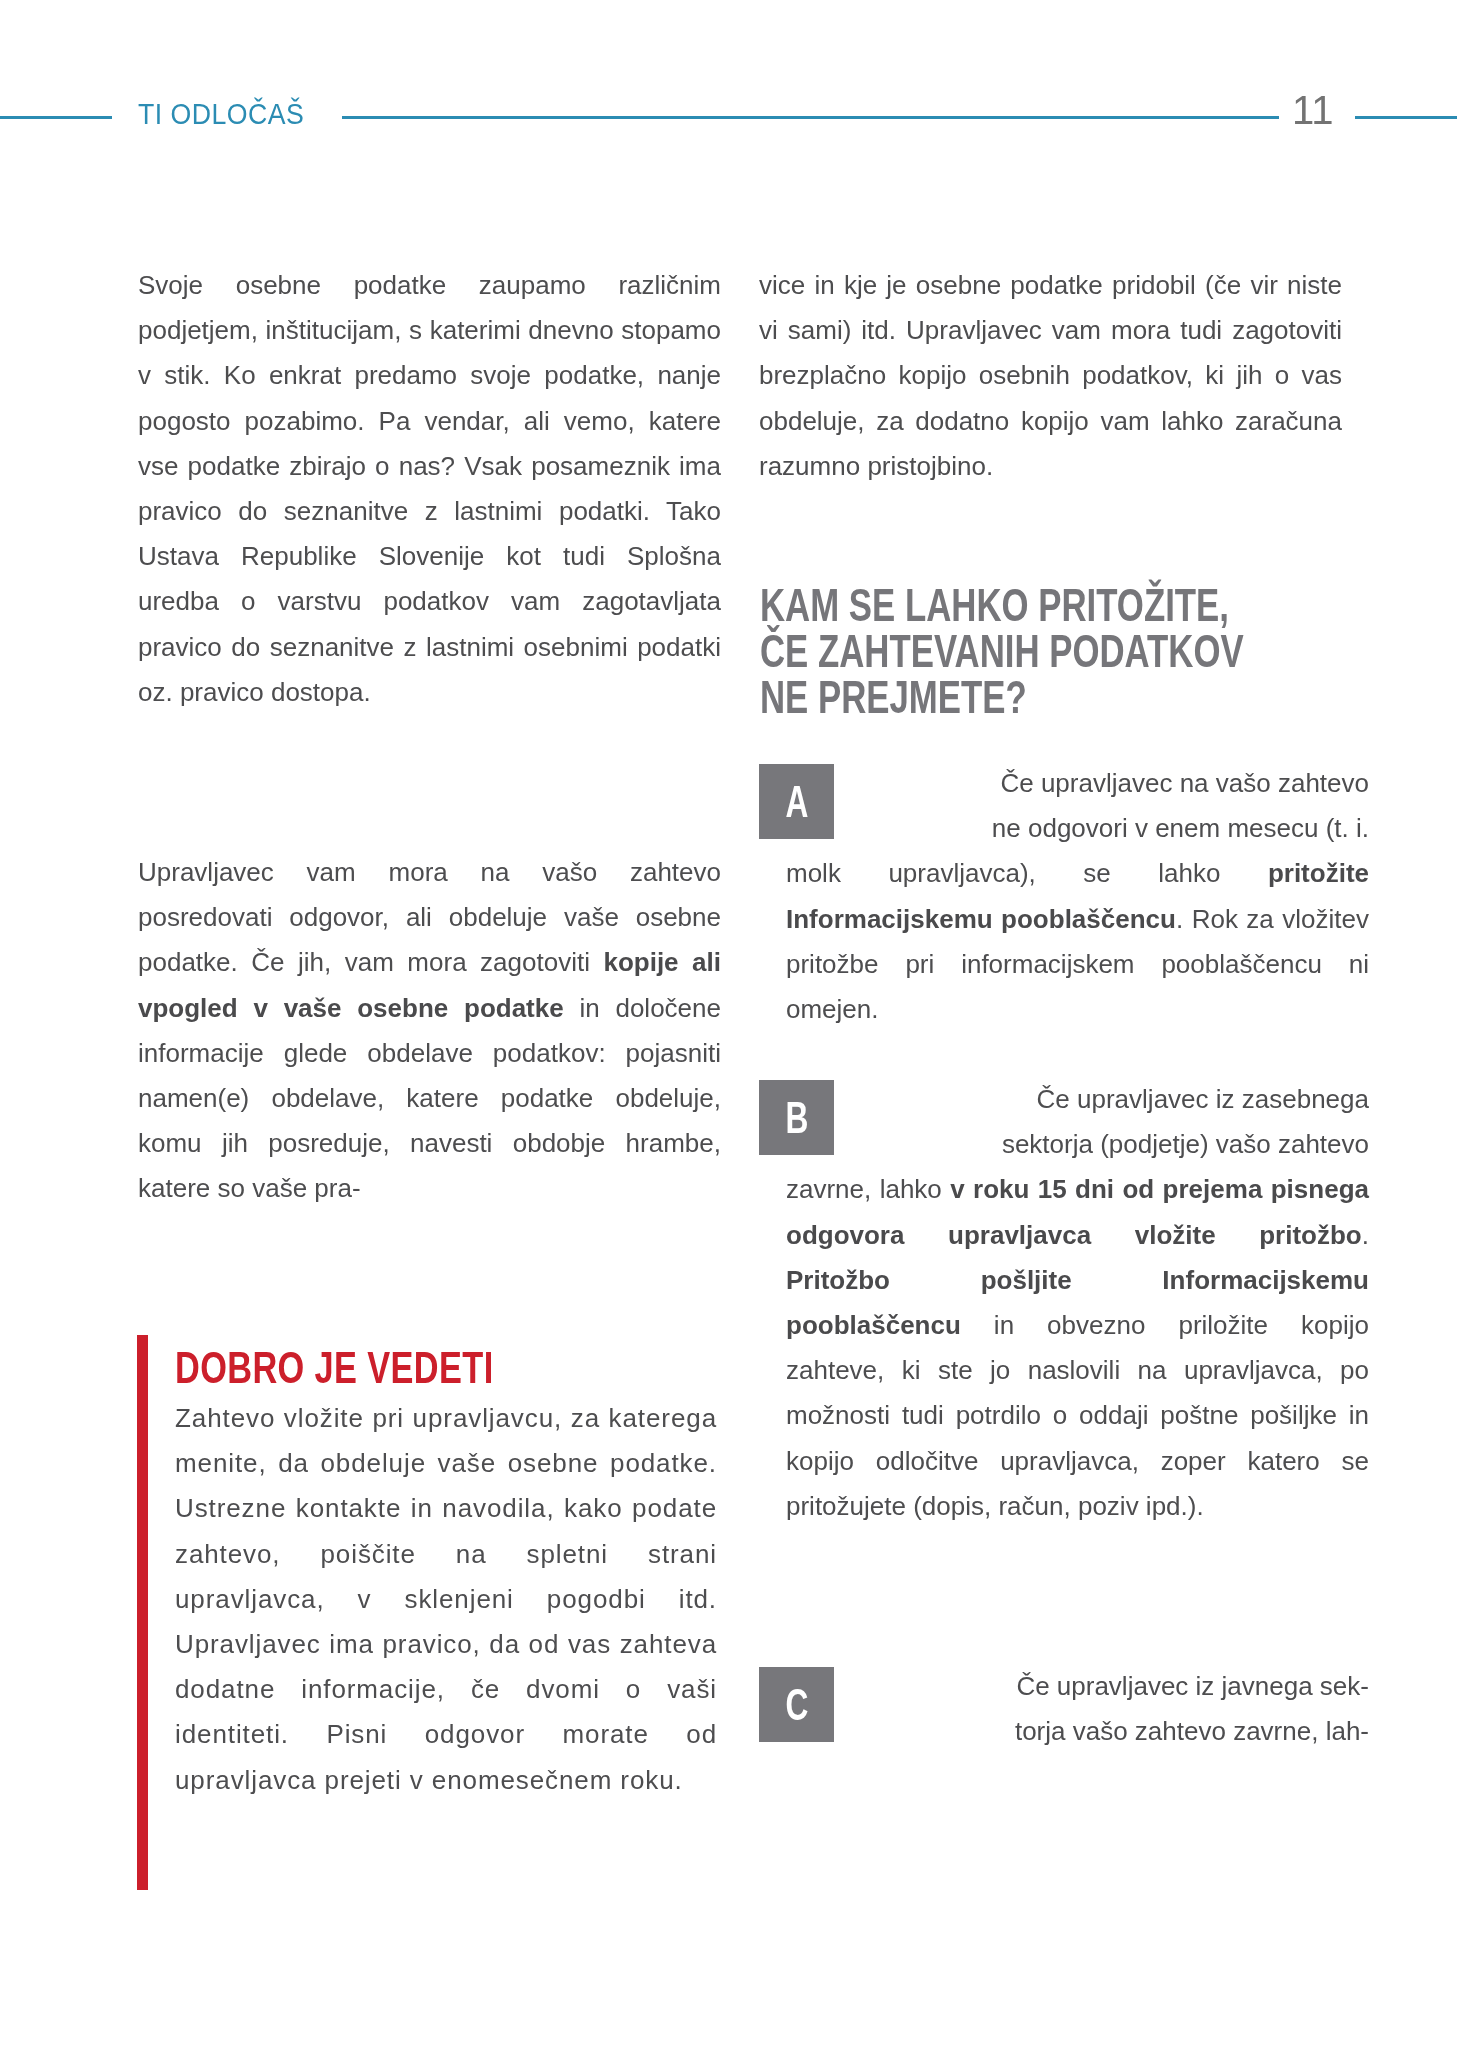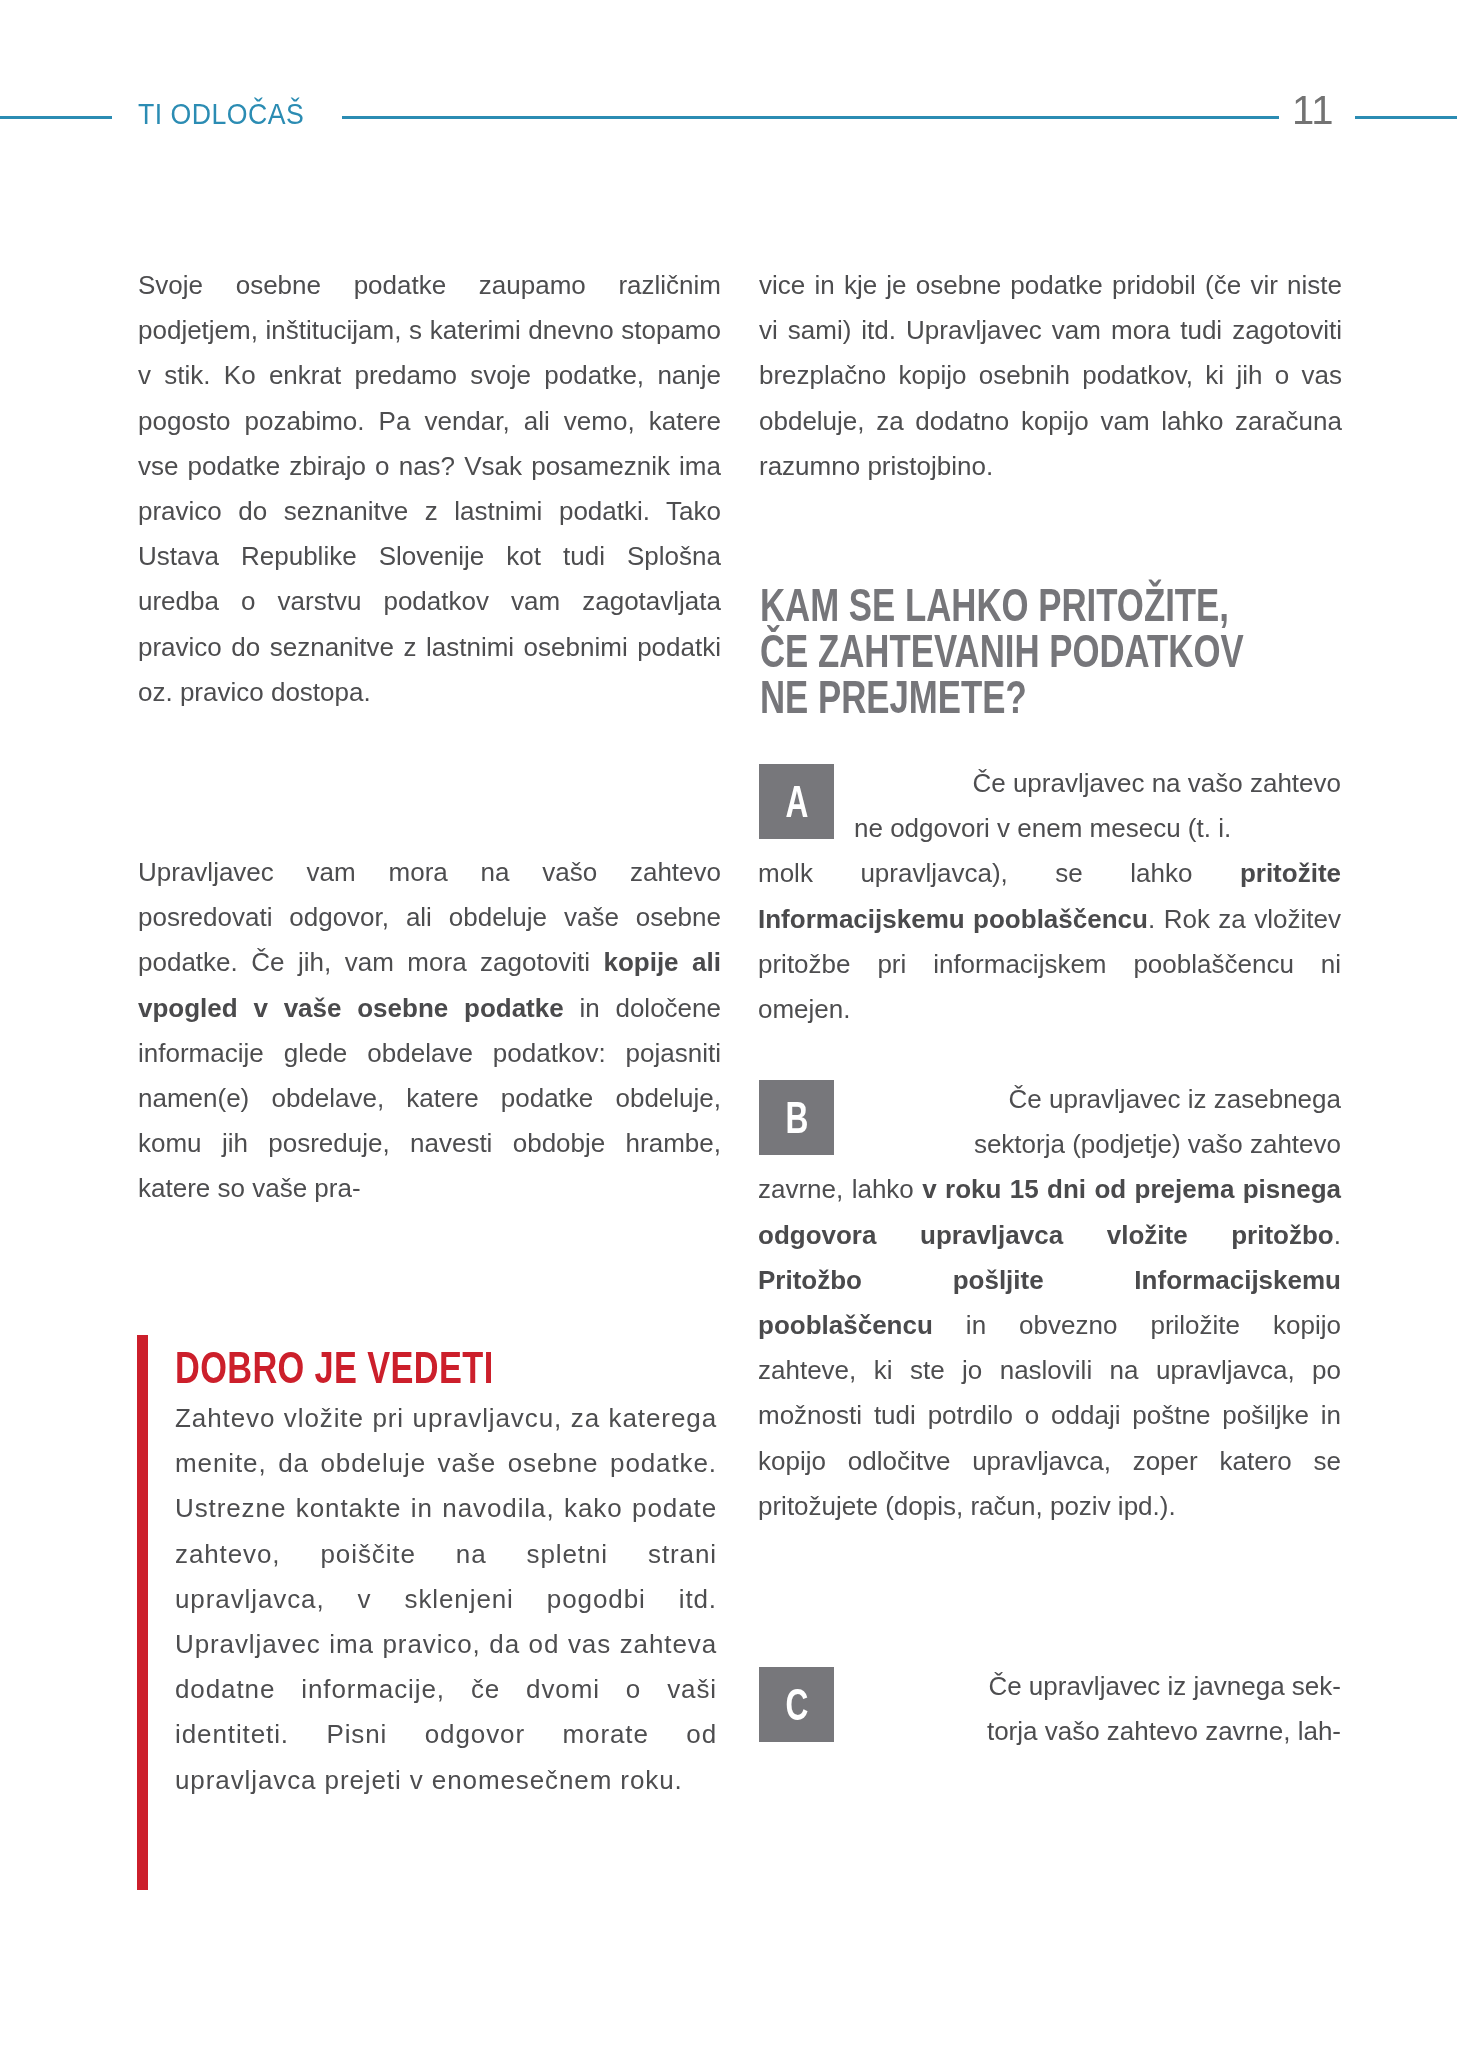--- a/index.html
+++ b/index.html
@@ -31,21 +31,21 @@
   .sec-heading { position: absolute; left: 760px; top: 582px; font-size: 47px; line-height: 46px;
                  font-weight: bold; color: #76767a; font-family: "Liberation Sans", sans-serif;
                  transform: scaleX(0.74); transform-origin: left; white-space: nowrap; }
 
   
   .letter-box { position: absolute; left: 759px; width: 75px; height: 75px; background: #77777b;
                 color: #ffffff; font-weight: bold; font-size: 44px; line-height: 75px; text-align: center;
                 font-family: "Liberation Sans", sans-serif; }
   .letter-box span { display: inline-block; transform: scaleX(0.72); }
 
-  .item { position: absolute; left: 758px; width: 583px; }
+  .item { position: absolute; left: 786px; width: 583px; }
   .item .indent { padding-left: 96px; }
 </style>
 </head>
 <body>
 
 <div class="hdr-line" style="left:0; width:112px;"></div>
 <div class="hdr-title">TI ODLOČAŠ</div>
 <div class="hdr-line" style="left:342px; width:937px;"></div>
 <div class="hdr-page">11</div>
 <div class="hdr-line" style="left:1355px; width:102px;"></div>
@@ -69,21 +69,21 @@
 
 <div class="sec-heading">
   <div>KAM SE LAHKO PRITOŽITE,</div>
   <div>ČE ZAHTEVANIH PODATKOV</div>
   <div>NE PREJMETE?</div>
 </div>
 
 <div class="letter-box" style="top:764px;"><span>A</span></div>
 <div class="item" style="top:761px;">
   <p class="p indent" style="text-align:right;">Če upravljavec na vašo zahtevo</p>
-  <p class="p indent" style="text-align:left;">ne odgovori v enem mesecu (t. i.</p>
+  <p class="p indent" style="text-align:right;">ne odgovori v enem mesecu (t. i.</p>
   <p class="p"><span>molk upravljavca), se lahko </span><b>pritožite Informacijskemu pooblaščencu</b><span>. Rok za vložitev pritožbe pri informacijskem pooblaščencu ni omejen.</span></p>
 </div>
 
 <div class="letter-box" style="top:1080px;"><span>B</span></div>
 <div class="item" style="top:1077px;">
   <p class="p indent" style="text-align:right;">Če upravljavec iz zasebnega</p>
   <p class="p indent" style="text-align:right;padding-left:42px;">sektorja (podjetje) vašo zahtevo</p>
   <p class="p"><span>zavrne, lahko </span><b>v roku 15 dni od prejema pisnega odgovora upravljavca vložite pritožbo</b><span>. </span><b>Pritožbo pošljite Informacijskemu pooblaščencu</b><span> in obvezno priložite kopijo zahteve, ki ste jo naslovili na upravljavca, po možnosti tudi potrdilo o oddaji poštne pošiljke in kopijo odločitve upravljavca, zoper katero se pritožujete (dopis, račun, poziv ipd.).</span></p>
 </div>
 

